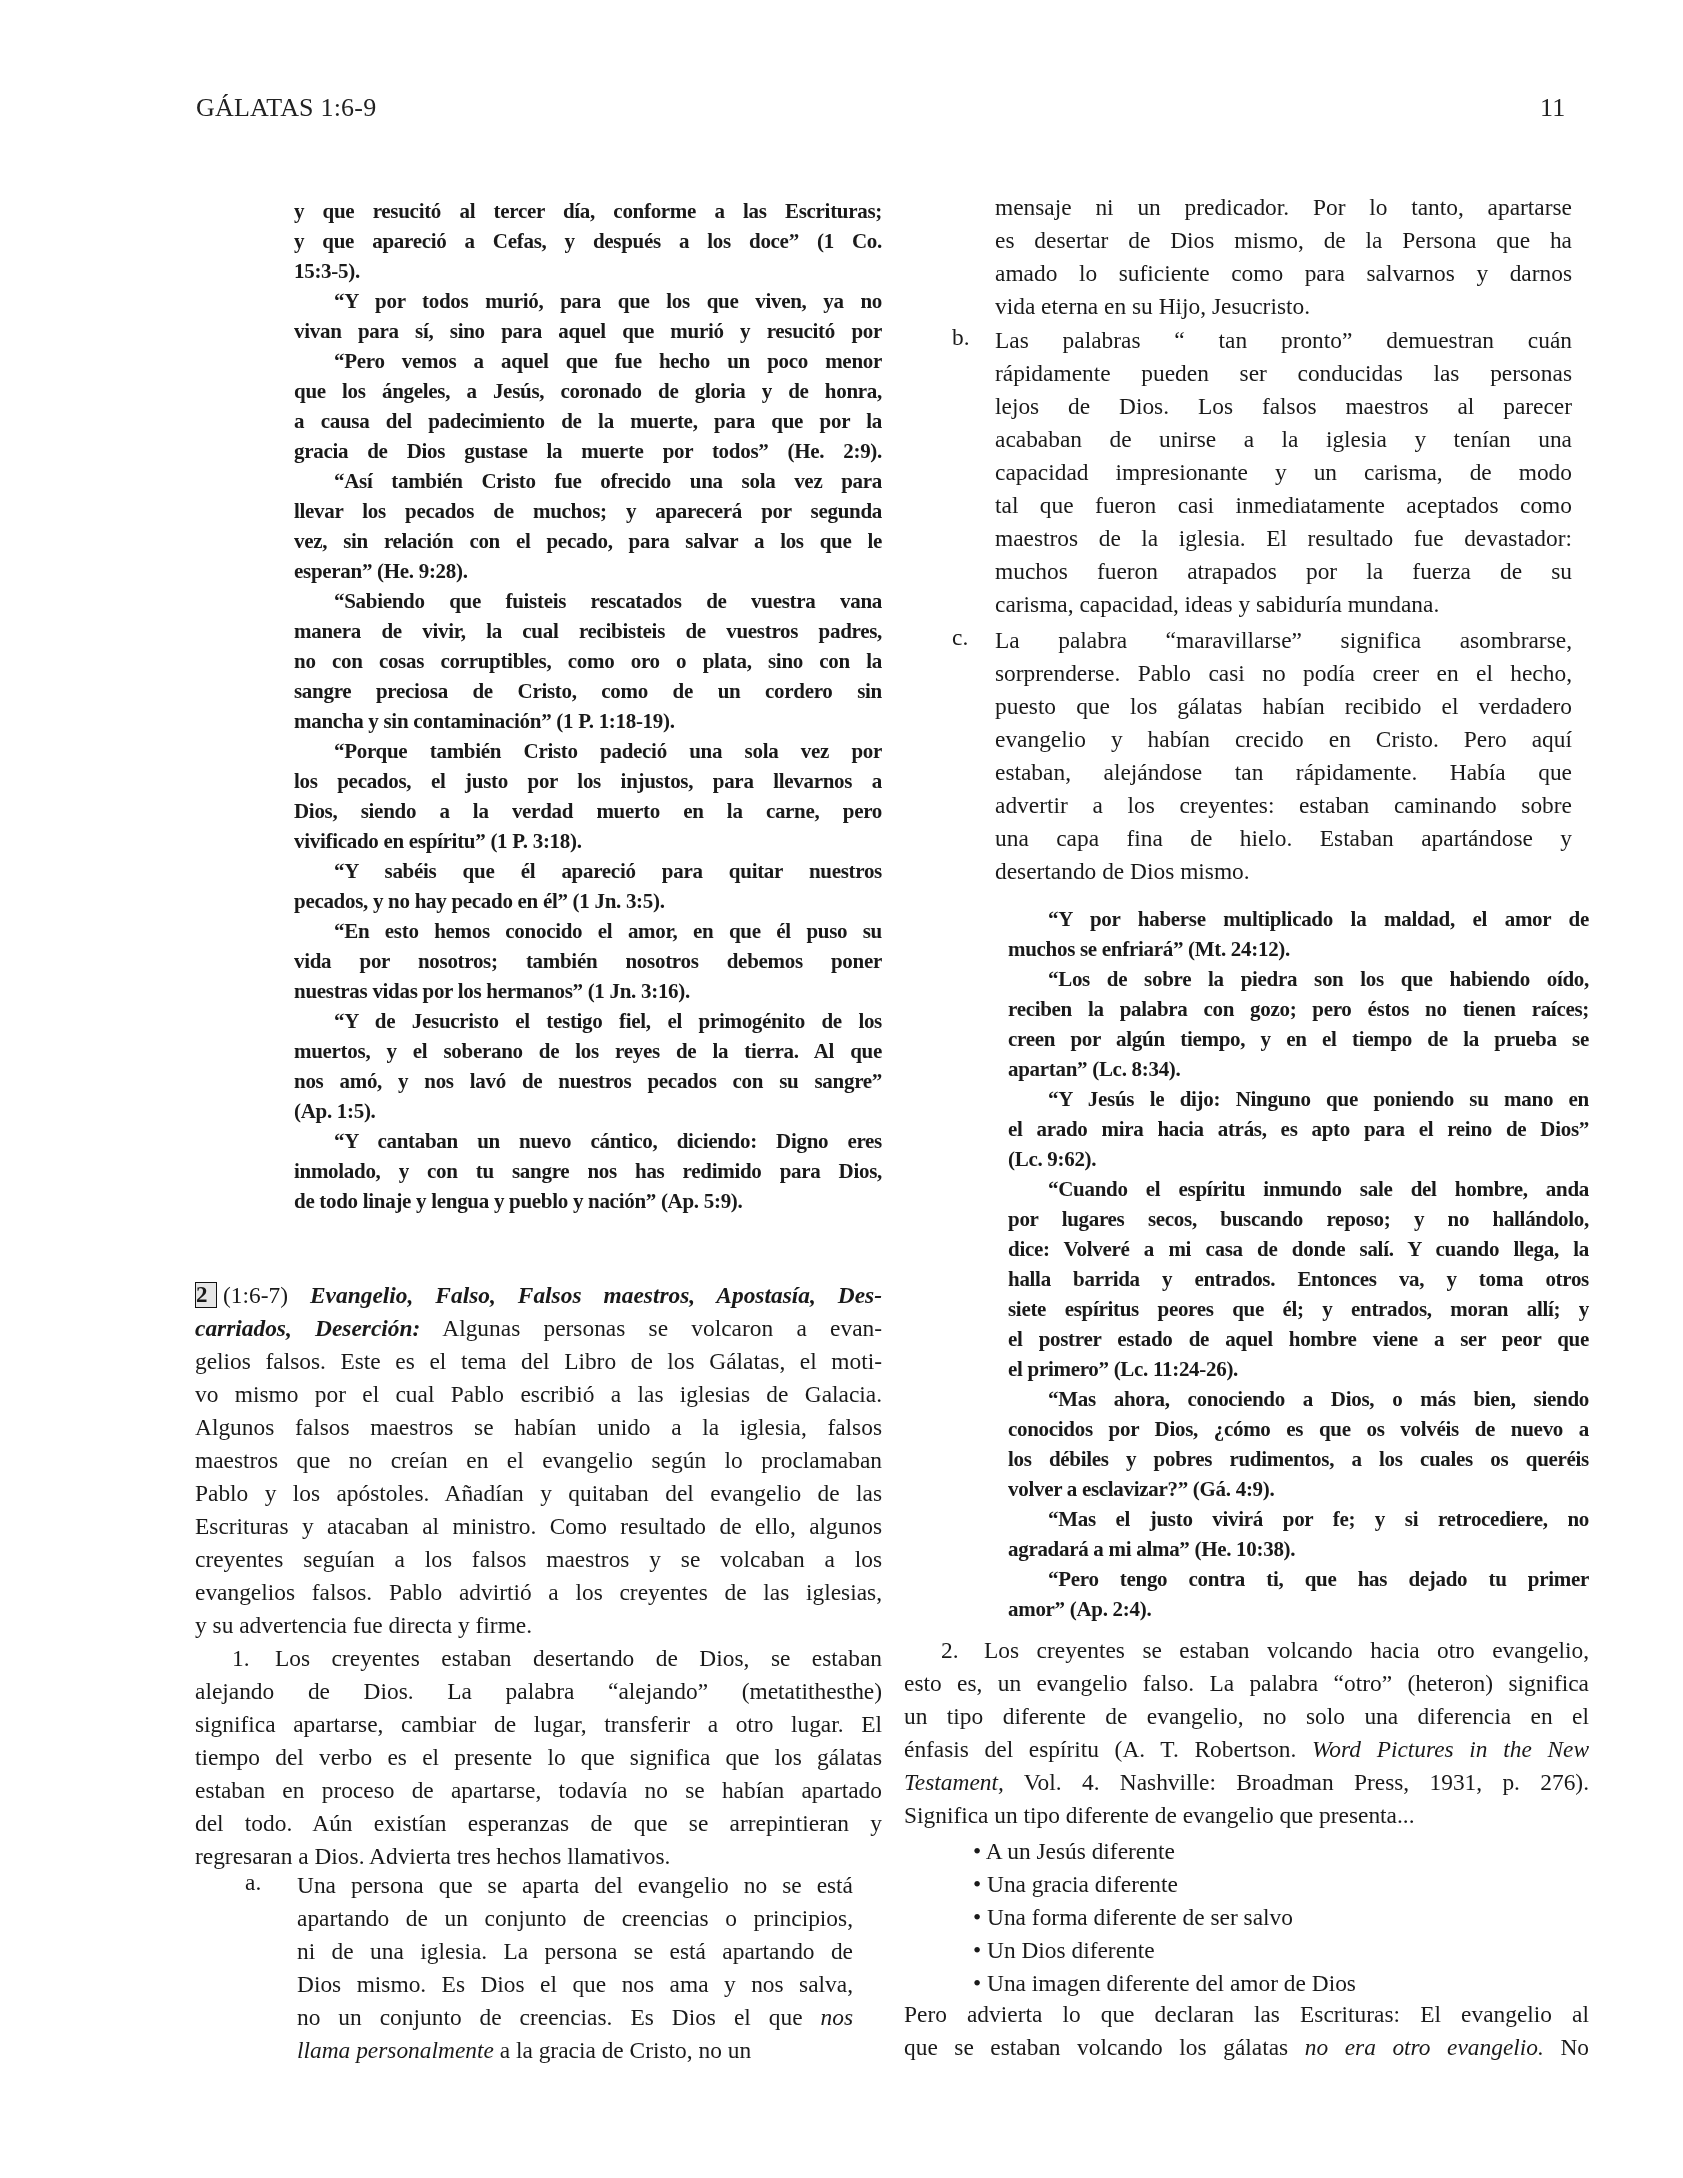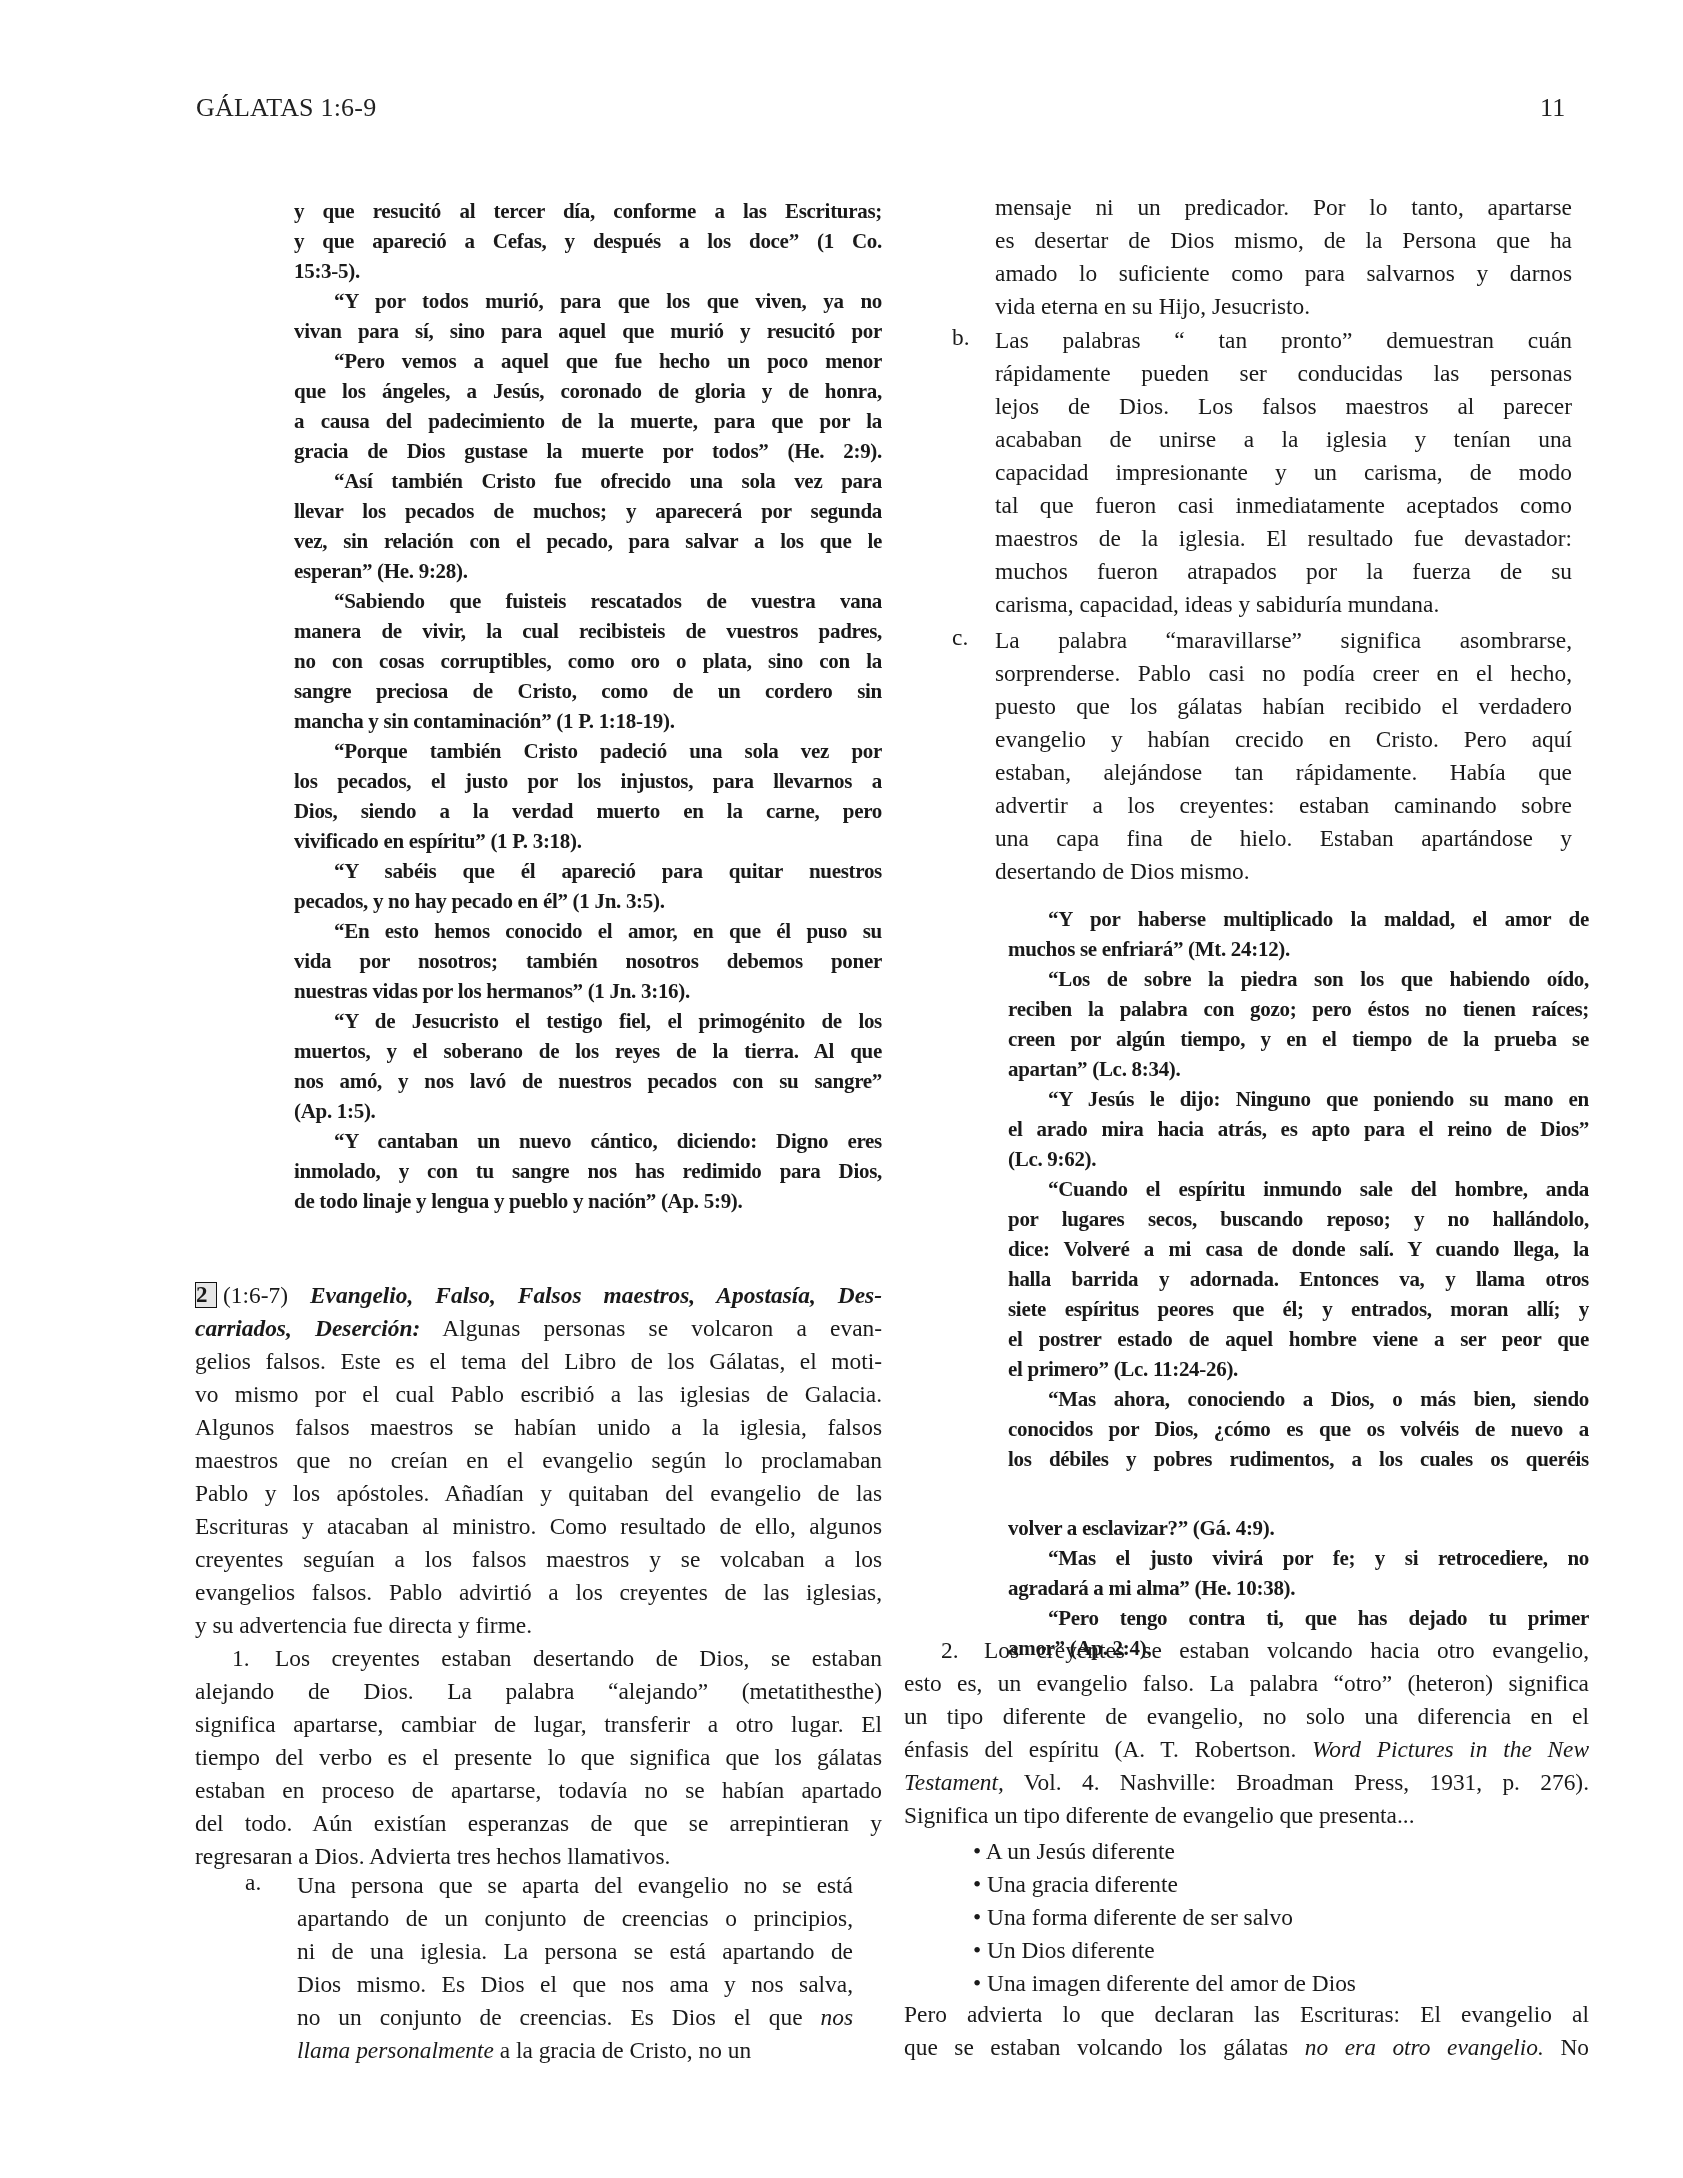--- a/index.html
+++ b/index.html
@@ -139,28 +139,28 @@
       <span class="line justify" style="padding-left: 40px; box-sizing: border-box; letter-spacing: -0.3px;">“Los de sobre la piedra son los que habiendo oído,</span>
       <span class="line justify" style="letter-spacing: -0.3px;">reciben la palabra con gozo; pero éstos no tienen raíces;</span>
       <span class="line justify" style="letter-spacing: -0.3px;">creen por algún tiempo, y en el tiempo de la prueba se</span>
       <span class="line" style="letter-spacing: -0.3px;">apartan” (Lc. 8:34).</span>
       <span class="line justify" style="padding-left: 40px; box-sizing: border-box; letter-spacing: -0.3px;">“Y Jesús le dijo: Ninguno que poniendo su mano en</span>
       <span class="line justify" style="letter-spacing: -0.3px;">el arado mira hacia atrás, es apto para el reino de Dios”</span>
       <span class="line" style="letter-spacing: -0.3px;">(Lc. 9:62).</span>
       <span class="line justify" style="padding-left: 40px; box-sizing: border-box; letter-spacing: -0.3px;">“Cuando el espíritu inmundo sale del hombre, anda</span>
       <span class="line justify" style="letter-spacing: -0.3px;">por lugares secos, buscando reposo; y no hallándolo,</span>
       <span class="line justify" style="letter-spacing: -0.3px;">dice: Volveré a mi casa de donde salí. Y cuando llega, la</span>
-      <span class="line justify" style="letter-spacing: -0.3px;">halla barrida y adornada. Entonces va, y llama otros</span>
+      <span class="line justify" style="letter-spacing: -0.3px;">halla barrida y entrados. Entonces va, y toma otros</span>
       <span class="line justify" style="letter-spacing: -0.3px;">siete espíritus peores que él; y entrados, moran allí; y</span>
       <span class="line justify" style="letter-spacing: -0.3px;">el postrer estado de aquel hombre viene a ser peor que</span>
       <span class="line" style="letter-spacing: -0.3px;">el primero” (Lc. 11:24-26).</span>
       <span class="line justify" style="padding-left: 40px; box-sizing: border-box; letter-spacing: -0.3px;">“Mas ahora, conociendo a Dios, o más bien, siendo</span>
       <span class="line justify" style="letter-spacing: -0.3px;">conocidos por Dios, ¿cómo es que os volvéis de nuevo a</span>
       <span class="line justify" style="letter-spacing: -0.3px;">los débiles y pobres rudimentos, a los cuales os queréis</span>
-      <span class="line" style="letter-spacing: -0.3px; margin-top: 39px;">volver a esclavizar?” (Gá. 4:9).</span>
+      <span class="line" style="letter-spacing: -0.3px;">volver a esclavizar?” (Gá. 4:9).</span>
       <span class="line justify" style="padding-left: 40px; box-sizing: border-box; letter-spacing: -0.3px;">“Mas el justo vivirá por fe; y si retrocediere, no</span>
       <span class="line" style="letter-spacing: -0.3px;">agradará a mi alma” (He. 10:38).</span>
       <span class="line justify" style="padding-left: 40px; box-sizing: border-box; letter-spacing: -0.3px;">“Pero tengo contra ti, que has dejado tu primer</span>
       <span class="line" style="letter-spacing: -0.3px;">amor” (Ap. 2:4).</span>
     </div>
 
   <div class="col body" style="left:904px; top:1634px; width:685px;">
     <span class="line justify" style="padding-left:37px; box-sizing:border-box;"><span style="display:inline-block; width:43px; text-align-last:left;">2.</span><span>Los creyentes se estaban volcando hacia otro evangelio,</span></span>
     <div id="p2Lines">
         <span class="line justify">esto es, un evangelio falso. La palabra “otro” (heteron) significa</span>

